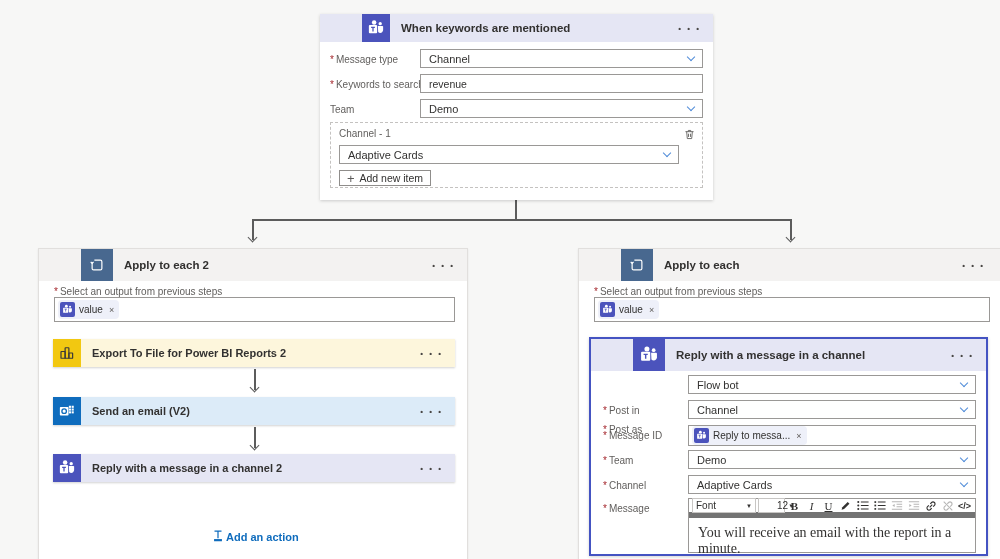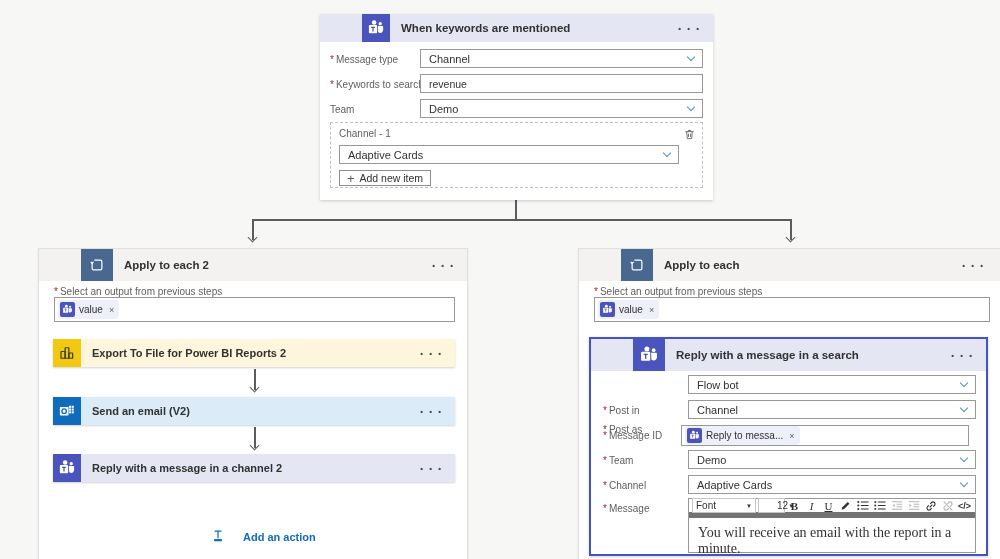--- a/index.html
+++ b/index.html
@@ -41,21 +41,21 @@
   .action .hdr-title { font-size:11px; }
   .vline { position:absolute; width:1.5px; background:#5c5c5c; }
   .hline { position:absolute; height:1.5px; background:#5c5c5c; }
   .ahead { position:absolute; width:7px; height:7px; border-left:1.6px solid #5c5c5c;
            border-bottom:1.6px solid #5c5c5c; transform:rotate(-45deg); }
   .dashed-group { position:absolute; border:1px dashed #c4c2c0; }
   .addbtn { position:absolute; border:1px solid #8f8d8b; background:#fff; display:flex;
             align-items:center; justify-content:center; gap:5px; font-size:10.5px;
             color:#323130; cursor:pointer; }
   .plus { font-size:13px; color:#5b5a59; line-height:1; }
-  .addaction { position:absolute; display:flex; align-items:center; gap:18px;
+  .addaction { position:absolute; display:flex; align-items:center; gap:1px;
                font-size:11px; font-weight:600; color:#0f6cbd; cursor:pointer; }
   .tb-btn { display:flex; align-items:center; justify-content:center; min-width:15px;
             height:15px; cursor:pointer; font-size:11px; color:#323130; }
   .tb-box { border:1px solid #c8c6c4; height:15px; display:flex; align-items:center;
             padding:0 3px; font-size:10px; color:#323130; cursor:pointer; }
   .tb-caret { font-size:6px; color:#323130; margin-left:4px; }
   .grayed { opacity:.35; }
   .editor-text { padding:7px 9px; font-size:14px; color:#323130;font-family:Liberation Serif, serif; }
 </style>
 </head>
@@ -243,38 +243,38 @@
   <div class="hdr" style="height:32px;background:#e5e6f4;">
     <span class="icon-tile" style="width:32px;height:32px;background:#4b53bc;">
       <svg viewBox="0 0 24 24" width="20" height="20">
           <circle cx="9.5" cy="4.8" r="3" fill="#fff"></circle>
           <circle cx="17.6" cy="6.2" r="2.2" fill="#fff"></circle>
           <path d="M14.5 9.3h6c.6 0 1 .5 1 1v4.4c0 2.1-1.7 3.8-3.8 3.8-1.1 0-2.1-.5-2.8-1.2z" fill="#fff"></path>
           <rect x="2.5" y="8" width="11" height="11" rx="1.2" fill="#fff"></rect>
           <path d="M5.5 11.2h5M8 11.2v5.4" stroke="#4b53bc" stroke-width="1.7" fill="none"></path>
         </svg>
     </span>
-    <span class="hdr-title">Reply with a message in a search</span>
+    <span class="hdr-title">Reply with a message in a channel</span>
     <span class="ellipsis">• • •</span>
   </div>
 
   <div class="lbl" style="position:absolute;left:12px;top:41px;margin-top:44px;"><span class="req">*</span><span>Post as</span></div>
   <div class="ctrl" style="left:97px;top:36px;width:288px;height:19px;">
     <span>Flow bot</span>
     <span class="chev"></span>
   </div>
 
   <div class="lbl" style="position:absolute;left:12px;top:66px;"><span class="req">*</span><span>Post in</span></div>
   <div class="ctrl" style="left:97px;top:61px;width:288px;height:19px;">
     <span>Channel</span>
     <span class="chev"></span>
   </div>
 
   <div class="lbl" style="position:absolute;left:12px;top:91px;"><span class="req">*</span><span>Message ID</span></div>
-  <div class="token-box" style="left:90px;top:86px;width:288px;height:21px;">
+  <div class="token-box" style="left:97px;top:86px;width:288px;height:21px;">
     <span class="token">
       <span class="mini-tile">
         <svg viewBox="0 0 24 24" width="11" height="11">
             <circle cx="9.5" cy="4.8" r="3" fill="#fff"></circle>
             <circle cx="17.6" cy="6.2" r="2.2" fill="#fff"></circle>
             <path d="M14.5 9.3h6c.6 0 1 .5 1 1v4.4c0 2.1-1.7 3.8-3.8 3.8-1.1 0-2.1-.5-2.8-1.2z" fill="#fff"></path>
             <rect x="2.5" y="8" width="11" height="11" rx="1.2" fill="#fff"></rect>
             <path d="M5.5 11.2h5M8 11.2v5.4" stroke="#4b53bc" stroke-width="1.7" fill="none"></path>
           </svg>
       </span>

